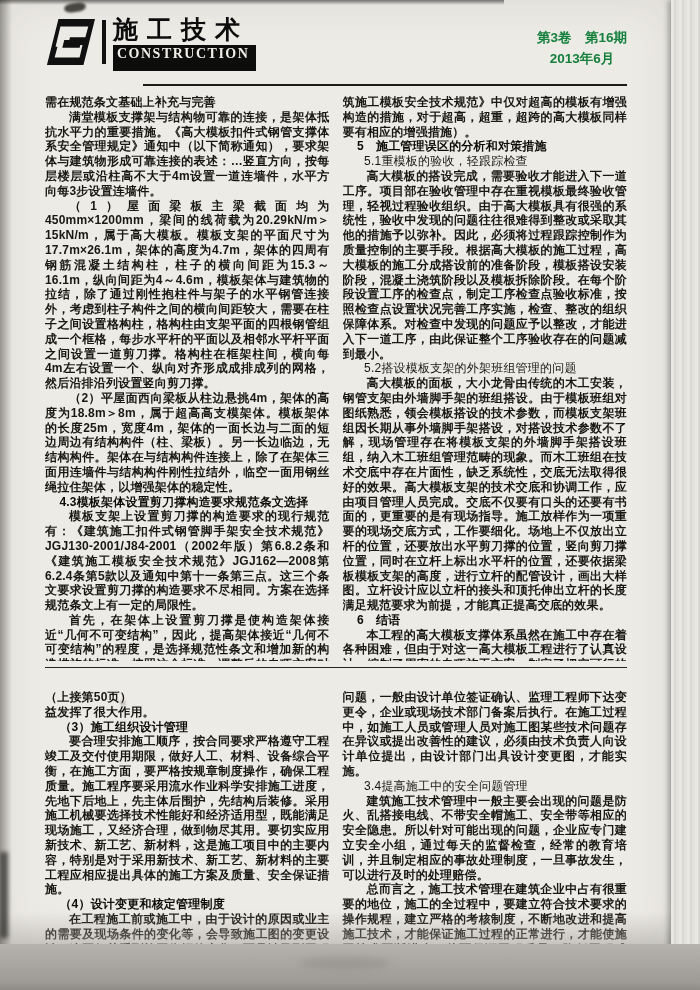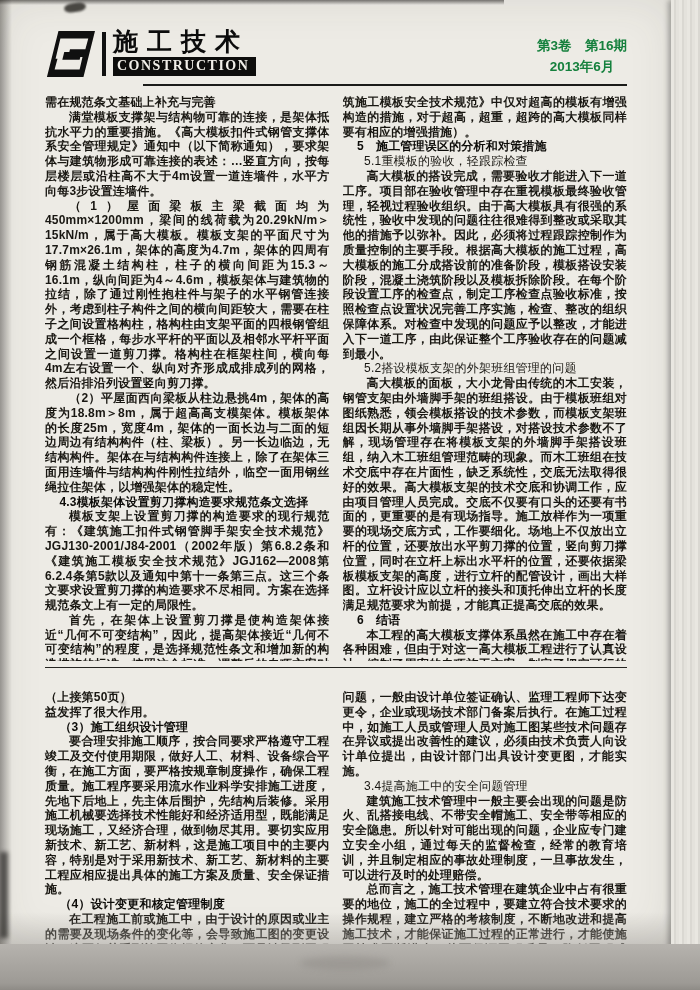--- a/index.html
+++ b/index.html
@@ -4,27 +4,27 @@
 <style>
   html,body{margin:0;padding:0;}
   body{width:700px;height:990px;background:#aaa7a2;font-family:"Liberation Sans","DejaVu Sans",sans-serif;}
   .scan{position:relative;width:700px;height:990px;overflow:hidden;background:#b3b0ab;}
   .page{position:absolute;left:0;top:0;width:672px;height:946px;background:#edebe5;
         box-shadow:inset 0 0 45px rgba(60,55,45,.10), 2px 0 6px rgba(0,0,0,.25);
         padding:16px 0 0 0;box-sizing:border-box;color:#17150f;}
   .inner{padding:0 45px 0 45px;}
 
   
-  header{display:flex;justify-content:space-between;align-items:flex-end;height:62px;gap:12px;}
+  header{display:flex;justify-content:space-between;align-items:flex-start;height:62px;gap:12px;}
   .logo-block{display:flex;align-items:flex-start;gap:7px;}
   .logo-mark{flex:none;margin-top:2px;}
   .logo-vbar{width:4px;height:44px;background:#101010;margin-top:4px;}
   .logo-cn{font-size:25px;font-weight:900;letter-spacing:9px;line-height:1.1;color:#0c0c0c;white-space:nowrap;}
   .logo-en{display:inline-block;background:#0d0d0c;color:#f0eee8;font-family:"Liberation Serif","DejaVu Serif",serif;
-           font-weight:700;font-size:14px;letter-spacing:1.5px;line-height:1.2;padding:1px 7px 2px 4px;margin-top:1px;}
+           font-weight:700;font-size:14px;letter-spacing:1.5px;line-height:1.2;padding:1px 7px 9px 4px;margin-top:1px;}
   .issue{text-align:center;font-size:13.5px;font-weight:800;line-height:1.55;margin-top:12px;white-space:nowrap;color:#15803d;}
   .header-rule{border:0;border-top:2px solid #1b1b19;margin:6px 0 0 98px;}
 
   
   main{margin-top:9px;}
   .cols{display:flex;gap:13px;}
   .col{flex:1;font-size:12px;line-height:14.8px;text-align:justify;letter-spacing:.2px;
        font-weight:600;color:#191712;}
   .upper .col{height:566px;overflow:hidden;}
   .col p{margin:0;}

